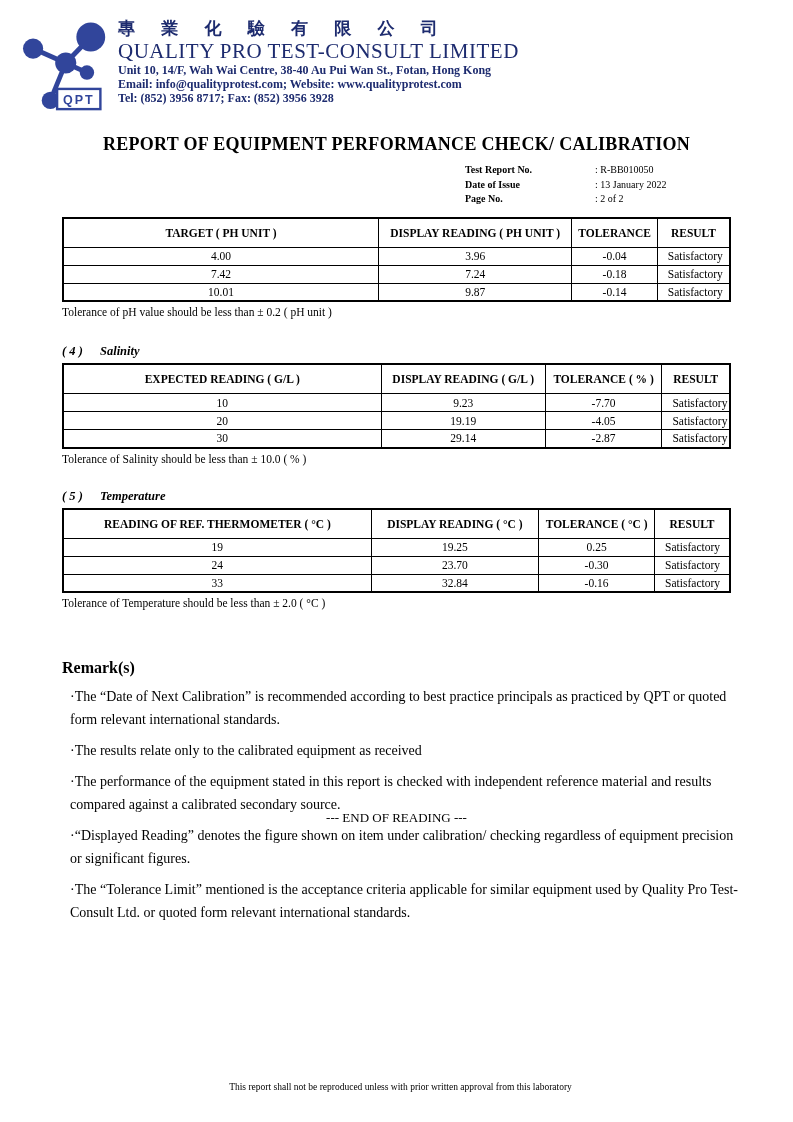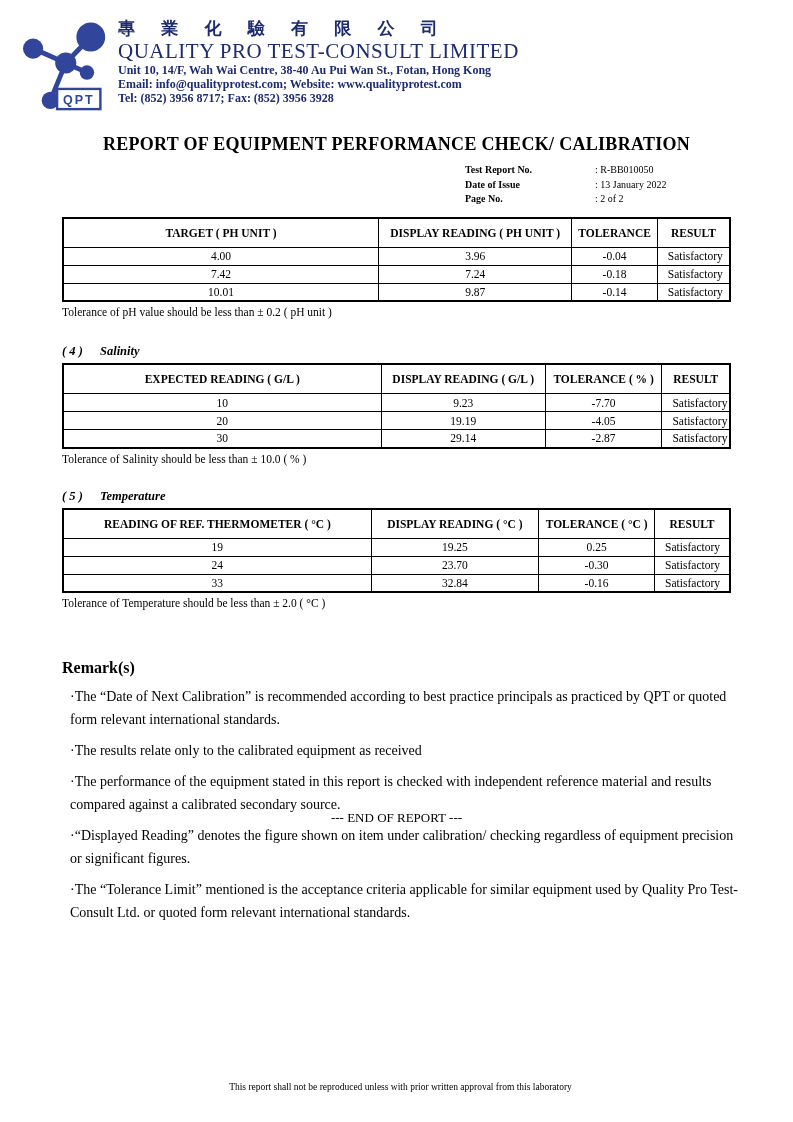--- a/index.html
+++ b/index.html
@@ -235,17 +235,17 @@
     <p class="remarks-title">Remark(s)</p>
     <div>
         <p class="remark-item">·The “Date of Next Calibration” is recommended according to best practice principals as practiced by QPT or quoted form relevant international standards.</p>
         <p class="remark-item">·The results relate only to the calibrated equipment as received</p>
         <p class="remark-item">·The performance of the equipment stated in this report is checked with independent reference material and results compared against a calibrated secondary source.</p>
         <p class="remark-item">·“Displayed Reading” denotes the figure shown on item under calibration/ checking regardless of equipment precision or significant figures.</p>
         <p class="remark-item">·The “Tolerance Limit” mentioned is the acceptance criteria applicable for similar equipment used by Quality Pro Test-Consult Ltd. or quoted form relevant international standards.</p>
       </div>
   </div>
 
-  <div class="end-line">--- END OF REPORT ---</div>
+  <div class="end-line">--- END OF READING ---</div>
 
   <div class="footer">This report shall not be reproduced unless with prior written approval from this laboratory</div>
 
 </div>
 
 </body></html>

